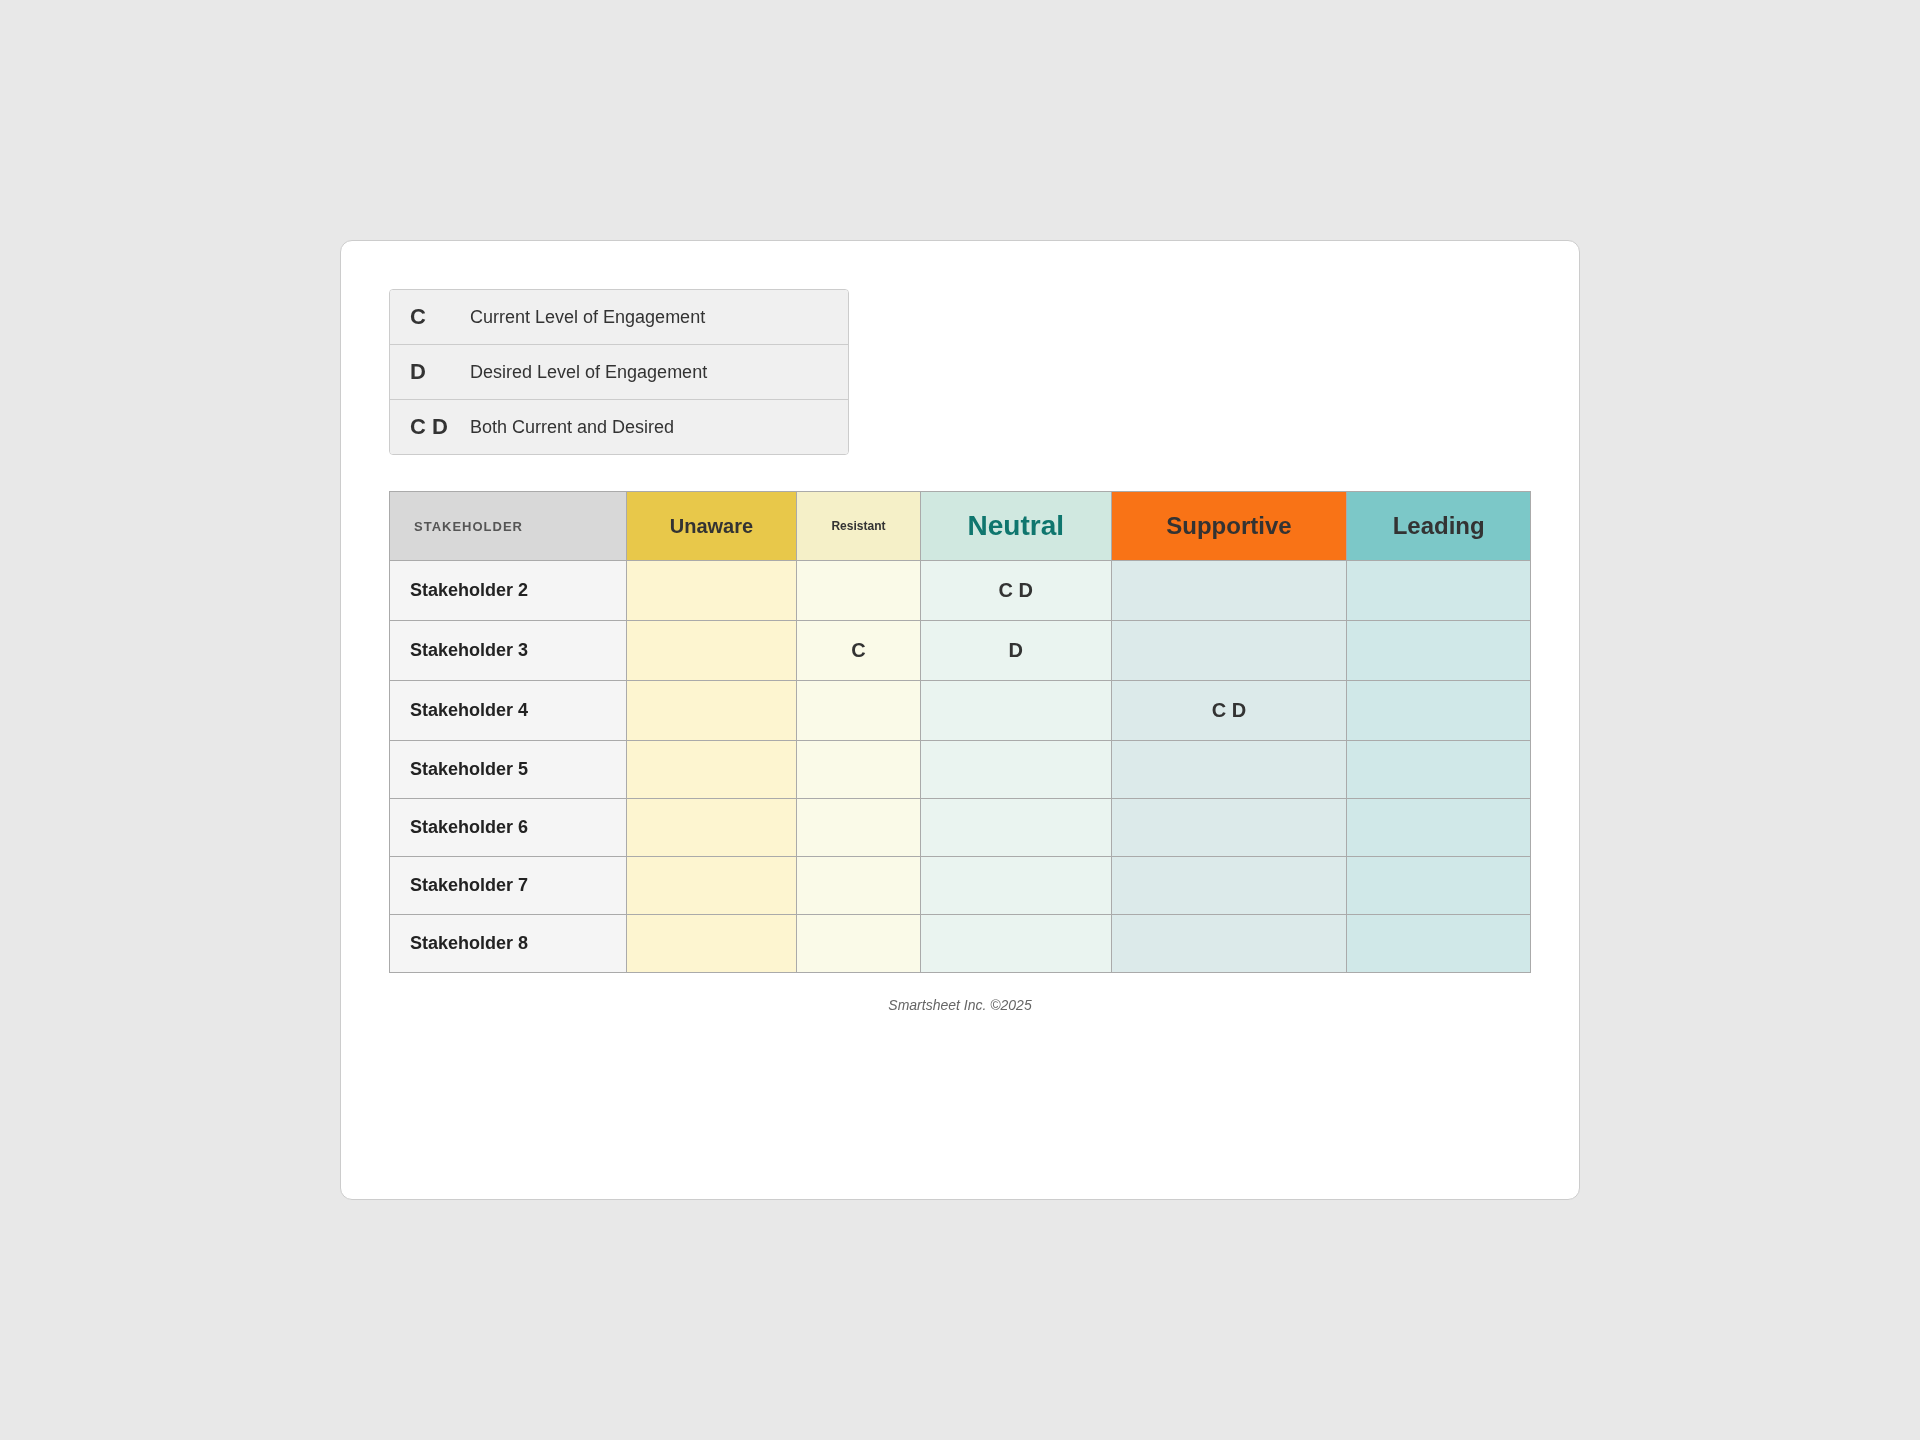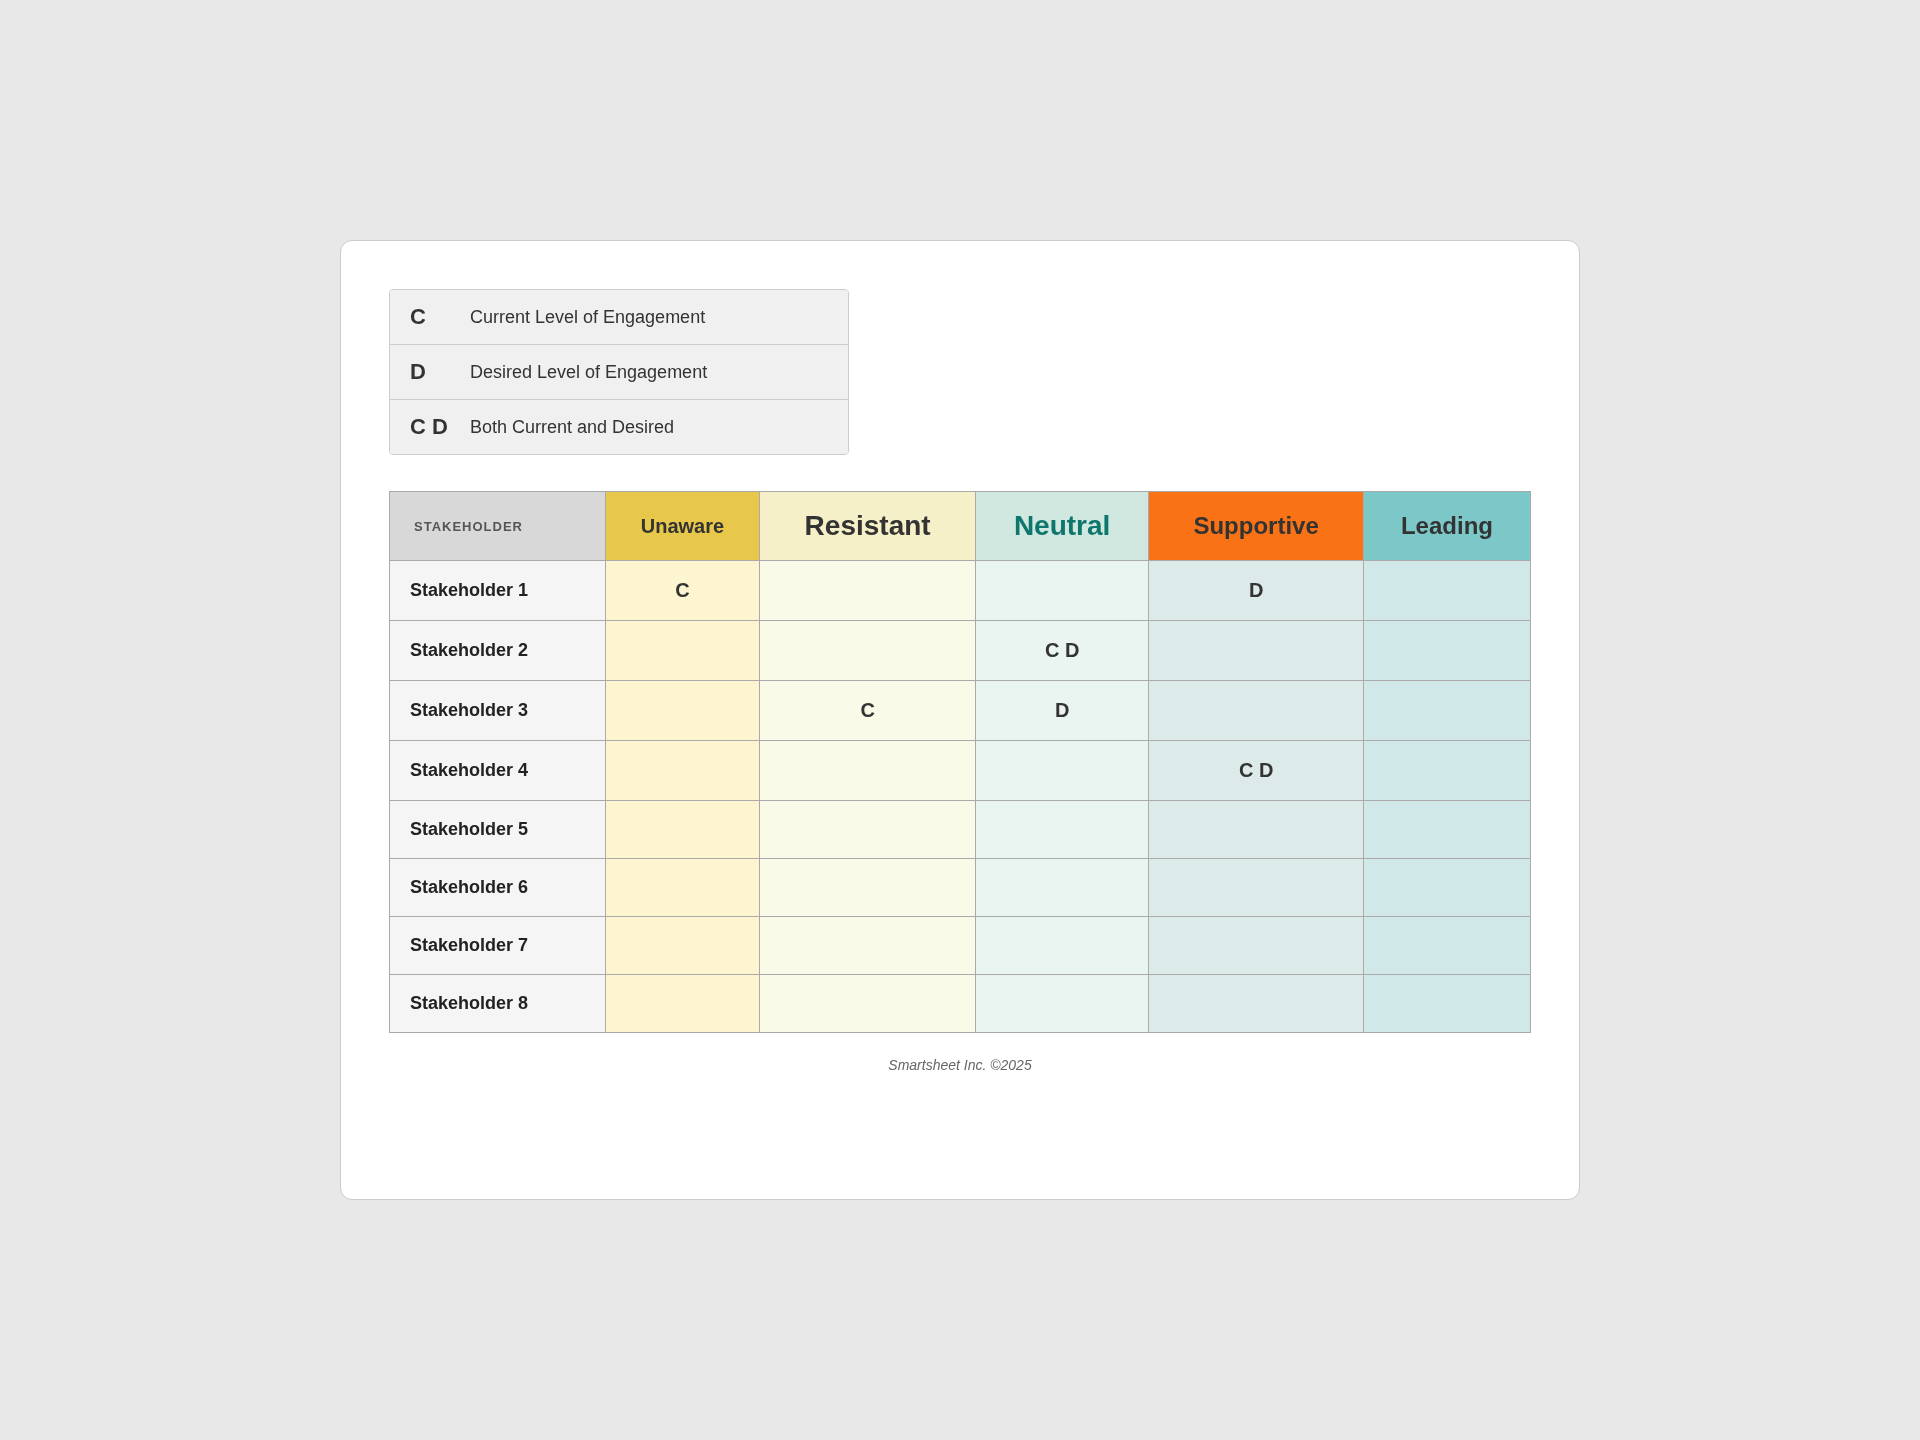--- a/index.html
+++ b/index.html
@@ -96,21 +96,21 @@
 
     .matrix-table th.unaware-header {
       background: #e8c84a;
       font-size: 20px;
       font-weight: 700;
       color: #333;
     }
 
     .matrix-table th.resistant-header {
       background: #f5f0c8;
-      font-size: 28px;
+      font-size: 12px;
       font-weight: 700;
       color: #333;
     }
 
     .matrix-table th.neutral-header {
       background: #d0e8e0;
       font-size: 28px;
       font-weight: 700;
       color: #0f766e;
     }
@@ -199,28 +199,20 @@
       <tr>
         <th class="stakeholder-header">STAKEHOLDER</th>
         <th class="unaware-header">Unaware</th>
         <th class="resistant-header">Resistant</th>
         <th class="neutral-header">Neutral</th>
         <th class="supportive-header">Supportive</th>
         <th class="leading-header">Leading</th>
       </tr>
     </thead>
     <tbody id="table-body">
-    <tr>
-          <td class="stakeholder-name">Stakeholder 1</td>
-          <td class="unaware-cell"><span class="cell-content">C</span></td>
-          <td class="resistant-cell"></td>
-          <td class="neutral-cell"></td>
-          <td class="supportive-cell"><span class="cell-content">D</span></td>
-          <td class="leading-cell"></td>
-        </tr>
         <tr>
           <td class="stakeholder-name">Stakeholder 2</td>
           <td class="unaware-cell"></td>
           <td class="resistant-cell"></td>
           <td class="neutral-cell"><span class="cell-content">C D</span></td>
           <td class="supportive-cell"></td>
           <td class="leading-cell"></td>
         </tr>
         <tr>
           <td class="stakeholder-name">Stakeholder 3</td>

